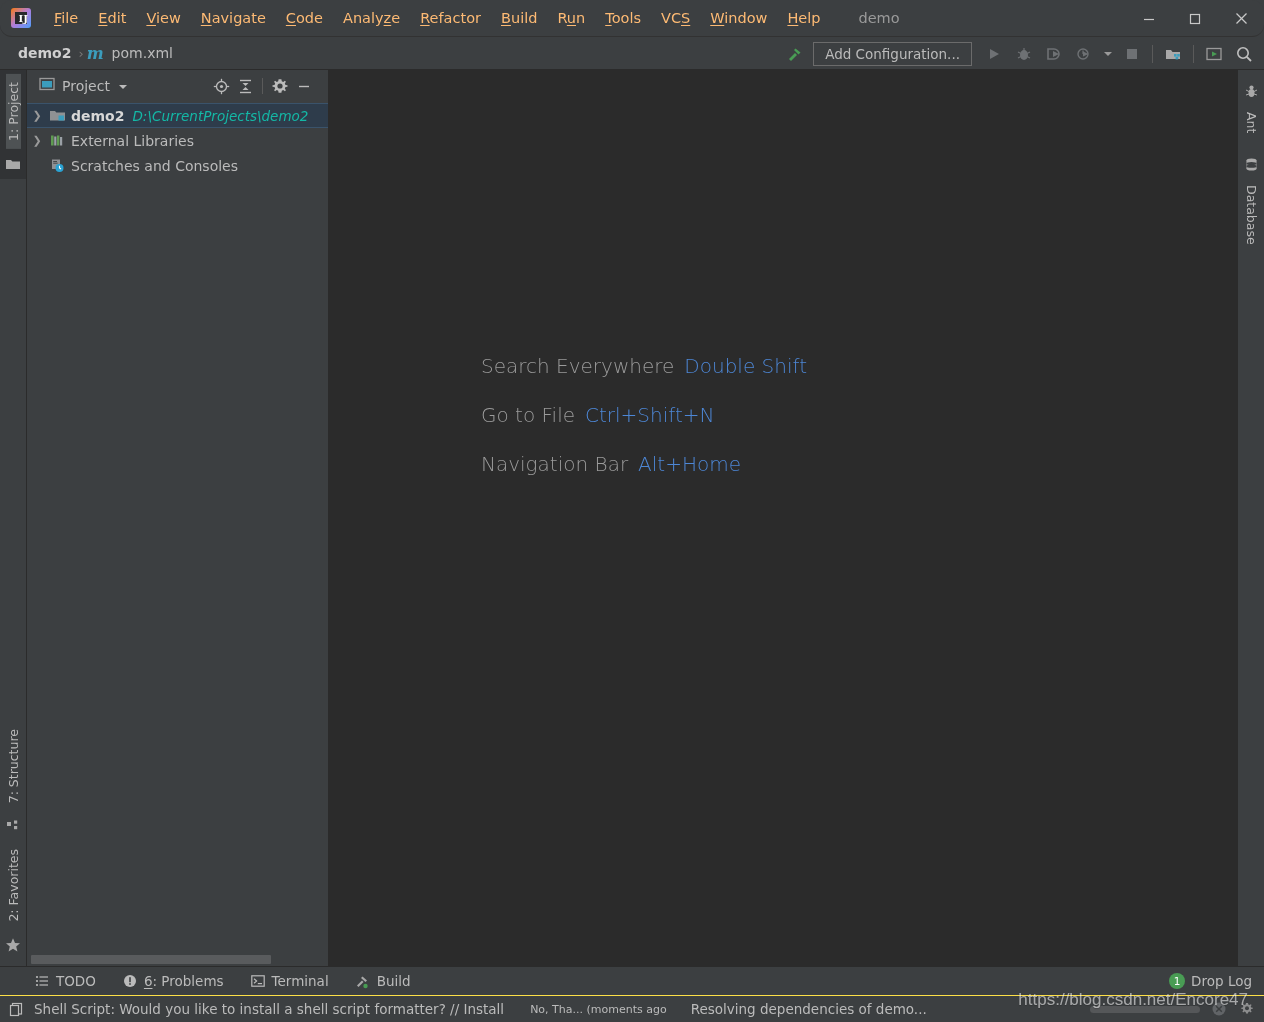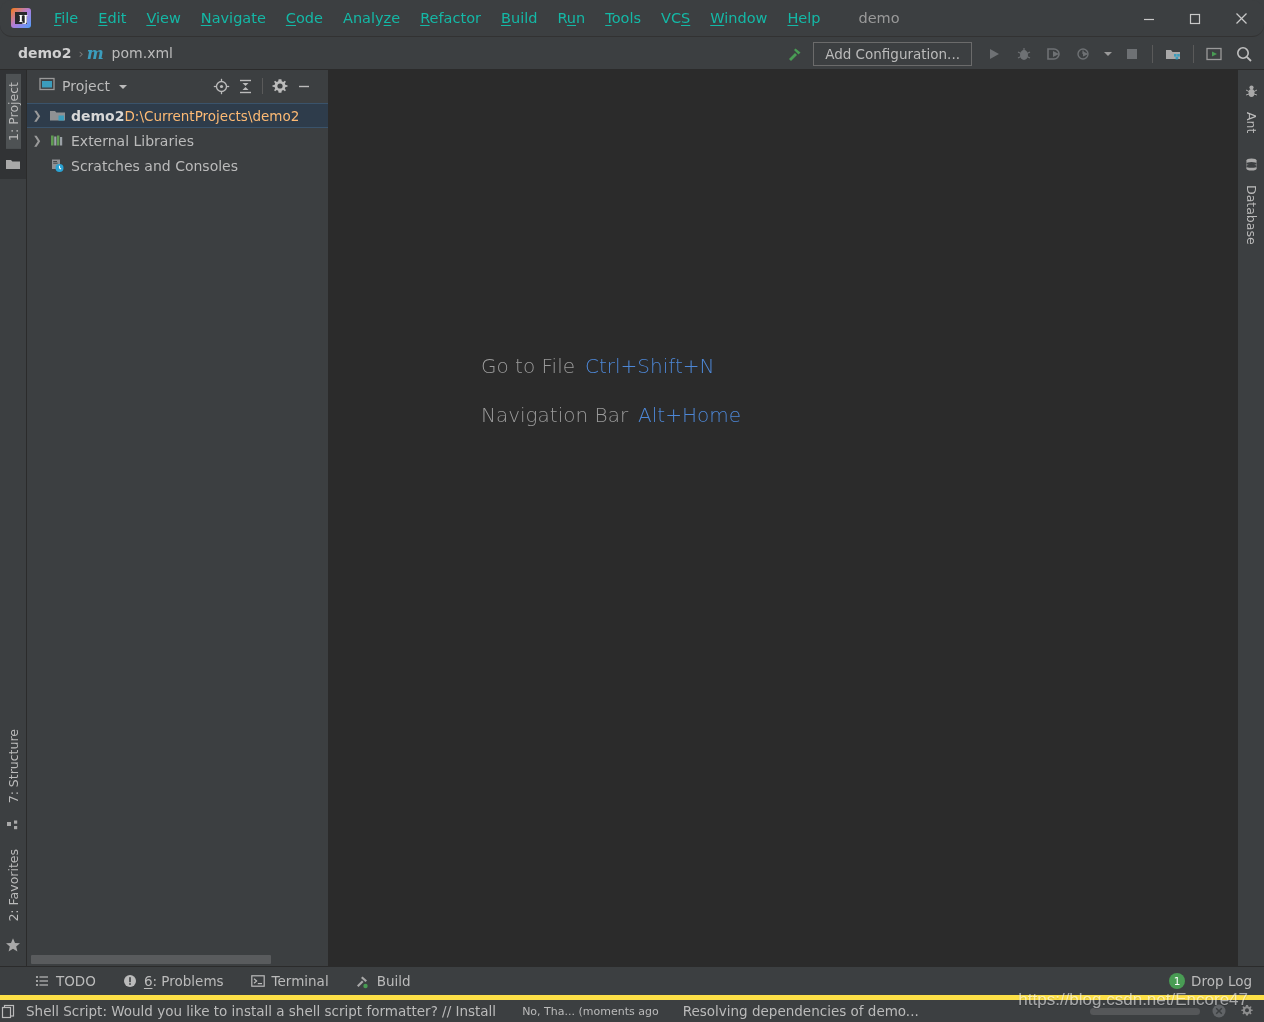--- a/index.html
+++ b/index.html
@@ -13,21 +13,21 @@
   .app { position: relative; width: 1264px; height: 1022px; display: flex; flex-direction: column; }
 
   
   .menubar {
     height: 37px; background: #3c3f41; display: flex; align-items: center;
     flex: 0 0 37px; border-bottom: 1px solid #323232; position: relative; border-radius: 12px;
   }
   .logo { width: 22px; height: 22px; margin-left: 10px; margin-right: 12px; position: relative; flex: 0 0 22px; }
   .menu-items { display: flex; align-items: center; }
   .menu-item {
-    color: #14b8a6; font-size: 14.5px; padding: 3px 10px; cursor: default; white-space: nowrap;
+    color: #fdba74; font-size: 14.5px; padding: 3px 10px; cursor: default; white-space: nowrap;
   }
   .mn { text-decoration: underline; text-underline-offset: 2px; }
   .proj-title { color: #9a9a9a; font-size: 14.5px; margin-left: 28px; }
   .wincontrols { position: absolute; right: 0; top: 0; height: 37px; display: flex; align-items: center; }
   .wc { width: 46px; height: 37px; display: flex; align-items: center; justify-content: center; cursor: default; }
 
   
   .navbar {
     height: 33px; flex: 0 0 33px; background: #3c3f41; display: flex; align-items: center;
     position: relative; border-bottom: 1px solid #2b2b2b;
@@ -79,21 +79,21 @@
   .ph-sep { width: 1px; height: 16px; background: #5a5a5a; margin: 0 5px; }
 
   .tree { flex: 1 1 auto; overflow: hidden; padding-top: 1px; background: #3c3f41; position: relative; }
   .trow { height: 25px; display: flex; align-items: center; cursor: default; padding-right: 4px; white-space: nowrap; }
   .trow.selected { background: #2e3c4b; border-top: 1px solid #3a536b; border-bottom: 1px solid #3a536b; }
   .tw { width: 20px; display: flex; align-items: center; justify-content: center; flex: 0 0 20px; }
   .arrow { color: #9a9a9a; font-size: 11px; }
   .ticon { width: 20px; flex: 0 0 20px; display: flex; align-items: center; justify-content: center; margin-right: 4px; }
   .tlabel { color: #bbbbbb; font-size: 14px; }
   .tlabel.bold { font-weight: bold; color: #d7d7d7; }
-  .tpath { color: #fdba74; font-size: 13.5px; margin-left: 0; }
+  .tpath { color: #14b8a6; font-size: 13.5px; margin-left: 8px; font-style: italic; }
   .proj-scroll { height: 13px; flex: 0 0 13px; background: #3c3f41; padding: 2px 8px 2px 4px; }
   .proj-scroll-thumb { height: 9px; width: 83%; background: #595b5d; border-radius: 1px; }
 
   
   .editor {
     flex: 1 1 auto; background: #2b2b2b; position: relative; min-width: 0;
     display: flex; flex-direction: column; justify-content: flex-start;
   }
   .hints { margin-top: 284px; margin-left: 152px; }
   .hint-row { display: flex; align-items: baseline; margin-bottom: 25px; }
@@ -120,21 +120,21 @@
   .bt-icon { width: 16px; height: 16px; display: flex; align-items: center; justify-content: center; }
   .eventlog { position: absolute; right: 12px; display: flex; align-items: center; cursor: default; }
   .badge {
     width: 16px; height: 16px; border-radius: 50%; background: #499c54; color: #fff;
     font-size: 10.5px; display: flex; align-items: center; justify-content: center; margin-right: 6px;
   }
 
   
   .statusbar {
     height: 27px; flex: 0 0 27px; background: #3c3f41; display: flex; align-items: center;
-    border-top: 5px solid #fde047; position: relative; 
+    border-top: 1px solid #fde047; position: relative; padding-left: 8px;
   }
   .sb-text { color: #bbbbbb; font-size: 13.5px; margin-left: 10px; white-space: nowrap; cursor: default; }
   .sb-text2 { color: #bbbbbb; font-size: 11px; margin-left: 26px; white-space: nowrap; cursor: default; }
   .sb-text3 { color: #bbbbbb; font-size: 13.5px; margin-left: 24px; white-space: nowrap; cursor: default; }
   .sb-right { position: absolute; right: 8px; display: flex; align-items: center; gap: 10px; }
   .sb-progress { width: 110px; height: 7px; background: #555759; border-radius: 4px; }
   .sb-ico { width: 18px; height: 18px; display:flex; align-items:center; justify-content:center; cursor: default; opacity: .75; }
 
   .watermark {
     position: absolute; right: 16px; bottom: 12px; color: #ffffff; opacity: .55;
@@ -402,20 +402,24 @@
       </div>
 
       <div class="proj-scroll">
         <div class="proj-scroll-thumb"></div>
       </div>
     </div>
 
     <div class="editor">
       <div class="hints">
         <div class="hint-row">
+          <span class="hint-label">Search Everywhere</span>
+          <span class="hint-key">Double Shift</span>
+        </div>
+        <div class="hint-row">
           <span class="hint-label">Go to File</span>
           <span class="hint-key">Ctrl+Shift+N</span>
         </div>
         <div class="hint-row">
           <span class="hint-label">Navigation Bar</span>
           <span class="hint-key">Alt+Home</span>
         </div>
       </div>
     </div>
 

